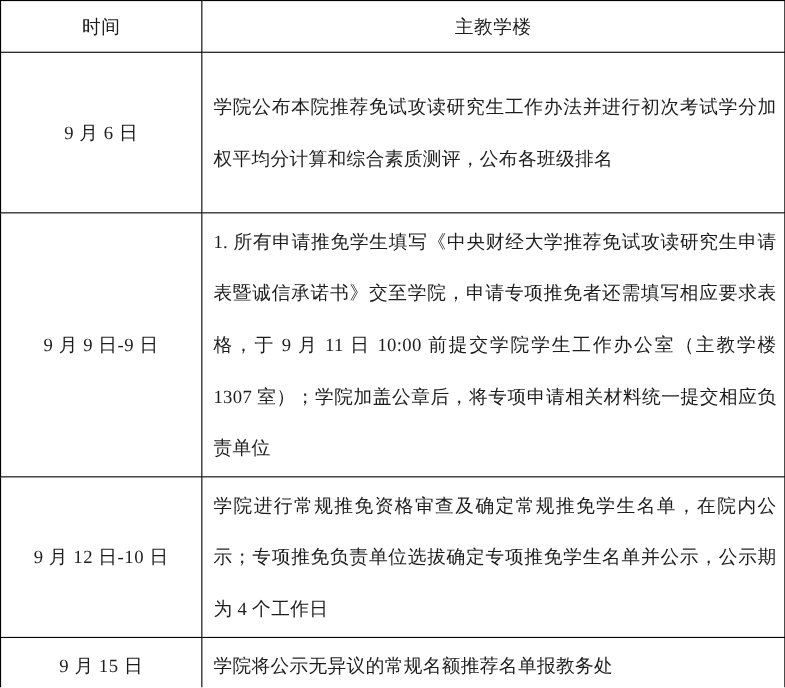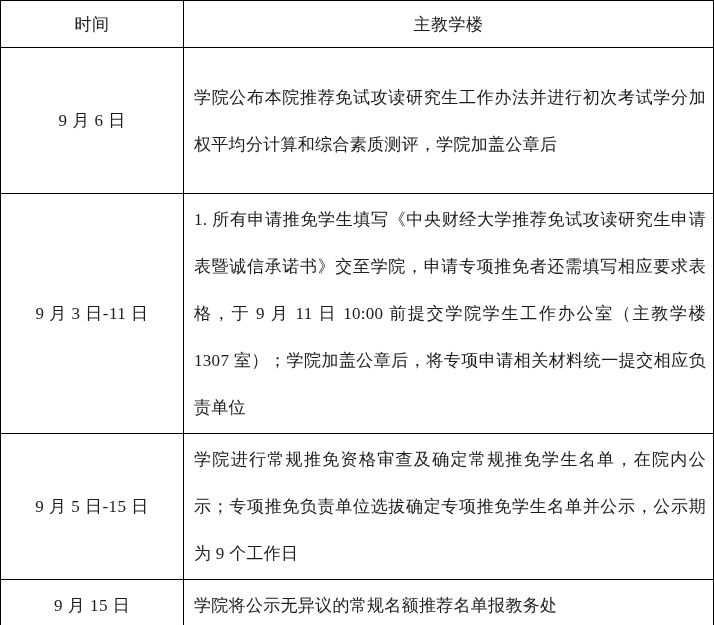--- a/index.html
+++ b/index.html
@@ -64,29 +64,29 @@
       <col class="c-time">
       <col class="c-task">
     </colgroup>
     <tbody>
       <tr class="hdr">
         <th class="hdr-cell">时间</th>
         <th class="hdr-cell">主教学楼</th>
       </tr>
       <tr class="r1">
         <td class="time-cell">9 月 6 日</td>
-        <td class="task-cell">学院公布本院推荐免试攻读研究生工作办法并进行初次考试学分加权平均分计算和综合素质测评，学院加盖公章后</td>
+        <td class="task-cell">学院公布本院推荐免试攻读研究生工作办法并进行初次考试学分加权平均分计算和综合素质测评，公布各班级排名</td>
       </tr>
       <tr class="r2">
-        <td class="time-cell">9 月 3 日-11 日</td>
+        <td class="time-cell">9 月 9 日-9 日</td>
         <td class="task-cell">1. 所有申请推免学生填写《中央财经大学推荐免试攻读研究生申请表暨诚信承诺书》交至学院，申请专项推免者还需填写相应要求表格，于 9 月 11 日 10:00 前提交学院学生工作办公室（主教学楼 1307 室）；学院加盖公章后，将专项申请相关材料统一提交相应负责单位</td>
       </tr>
       <tr class="r3">
-        <td class="time-cell">9 月 5 日-15 日</td>
-        <td class="task-cell">学院进行常规推免资格审查及确定常规推免学生名单，在院内公示；专项推免负责单位选拔确定专项推免学生名单并公示，公示期为 9 个工作日</td>
+        <td class="time-cell">9 月 12 日-10 日</td>
+        <td class="task-cell">学院进行常规推免资格审查及确定常规推免学生名单，在院内公示；专项推免负责单位选拔确定专项推免学生名单并公示，公示期为 4 个工作日</td>
       </tr>
       <tr class="r4">
         <td class="time-cell">9 月 15 日</td>
         <td class="task-cell single">学院将公示无异议的常规名额推荐名单报教务处</td>
       </tr>
     </tbody>
   </table>
 </div>
 
 </body></html>

